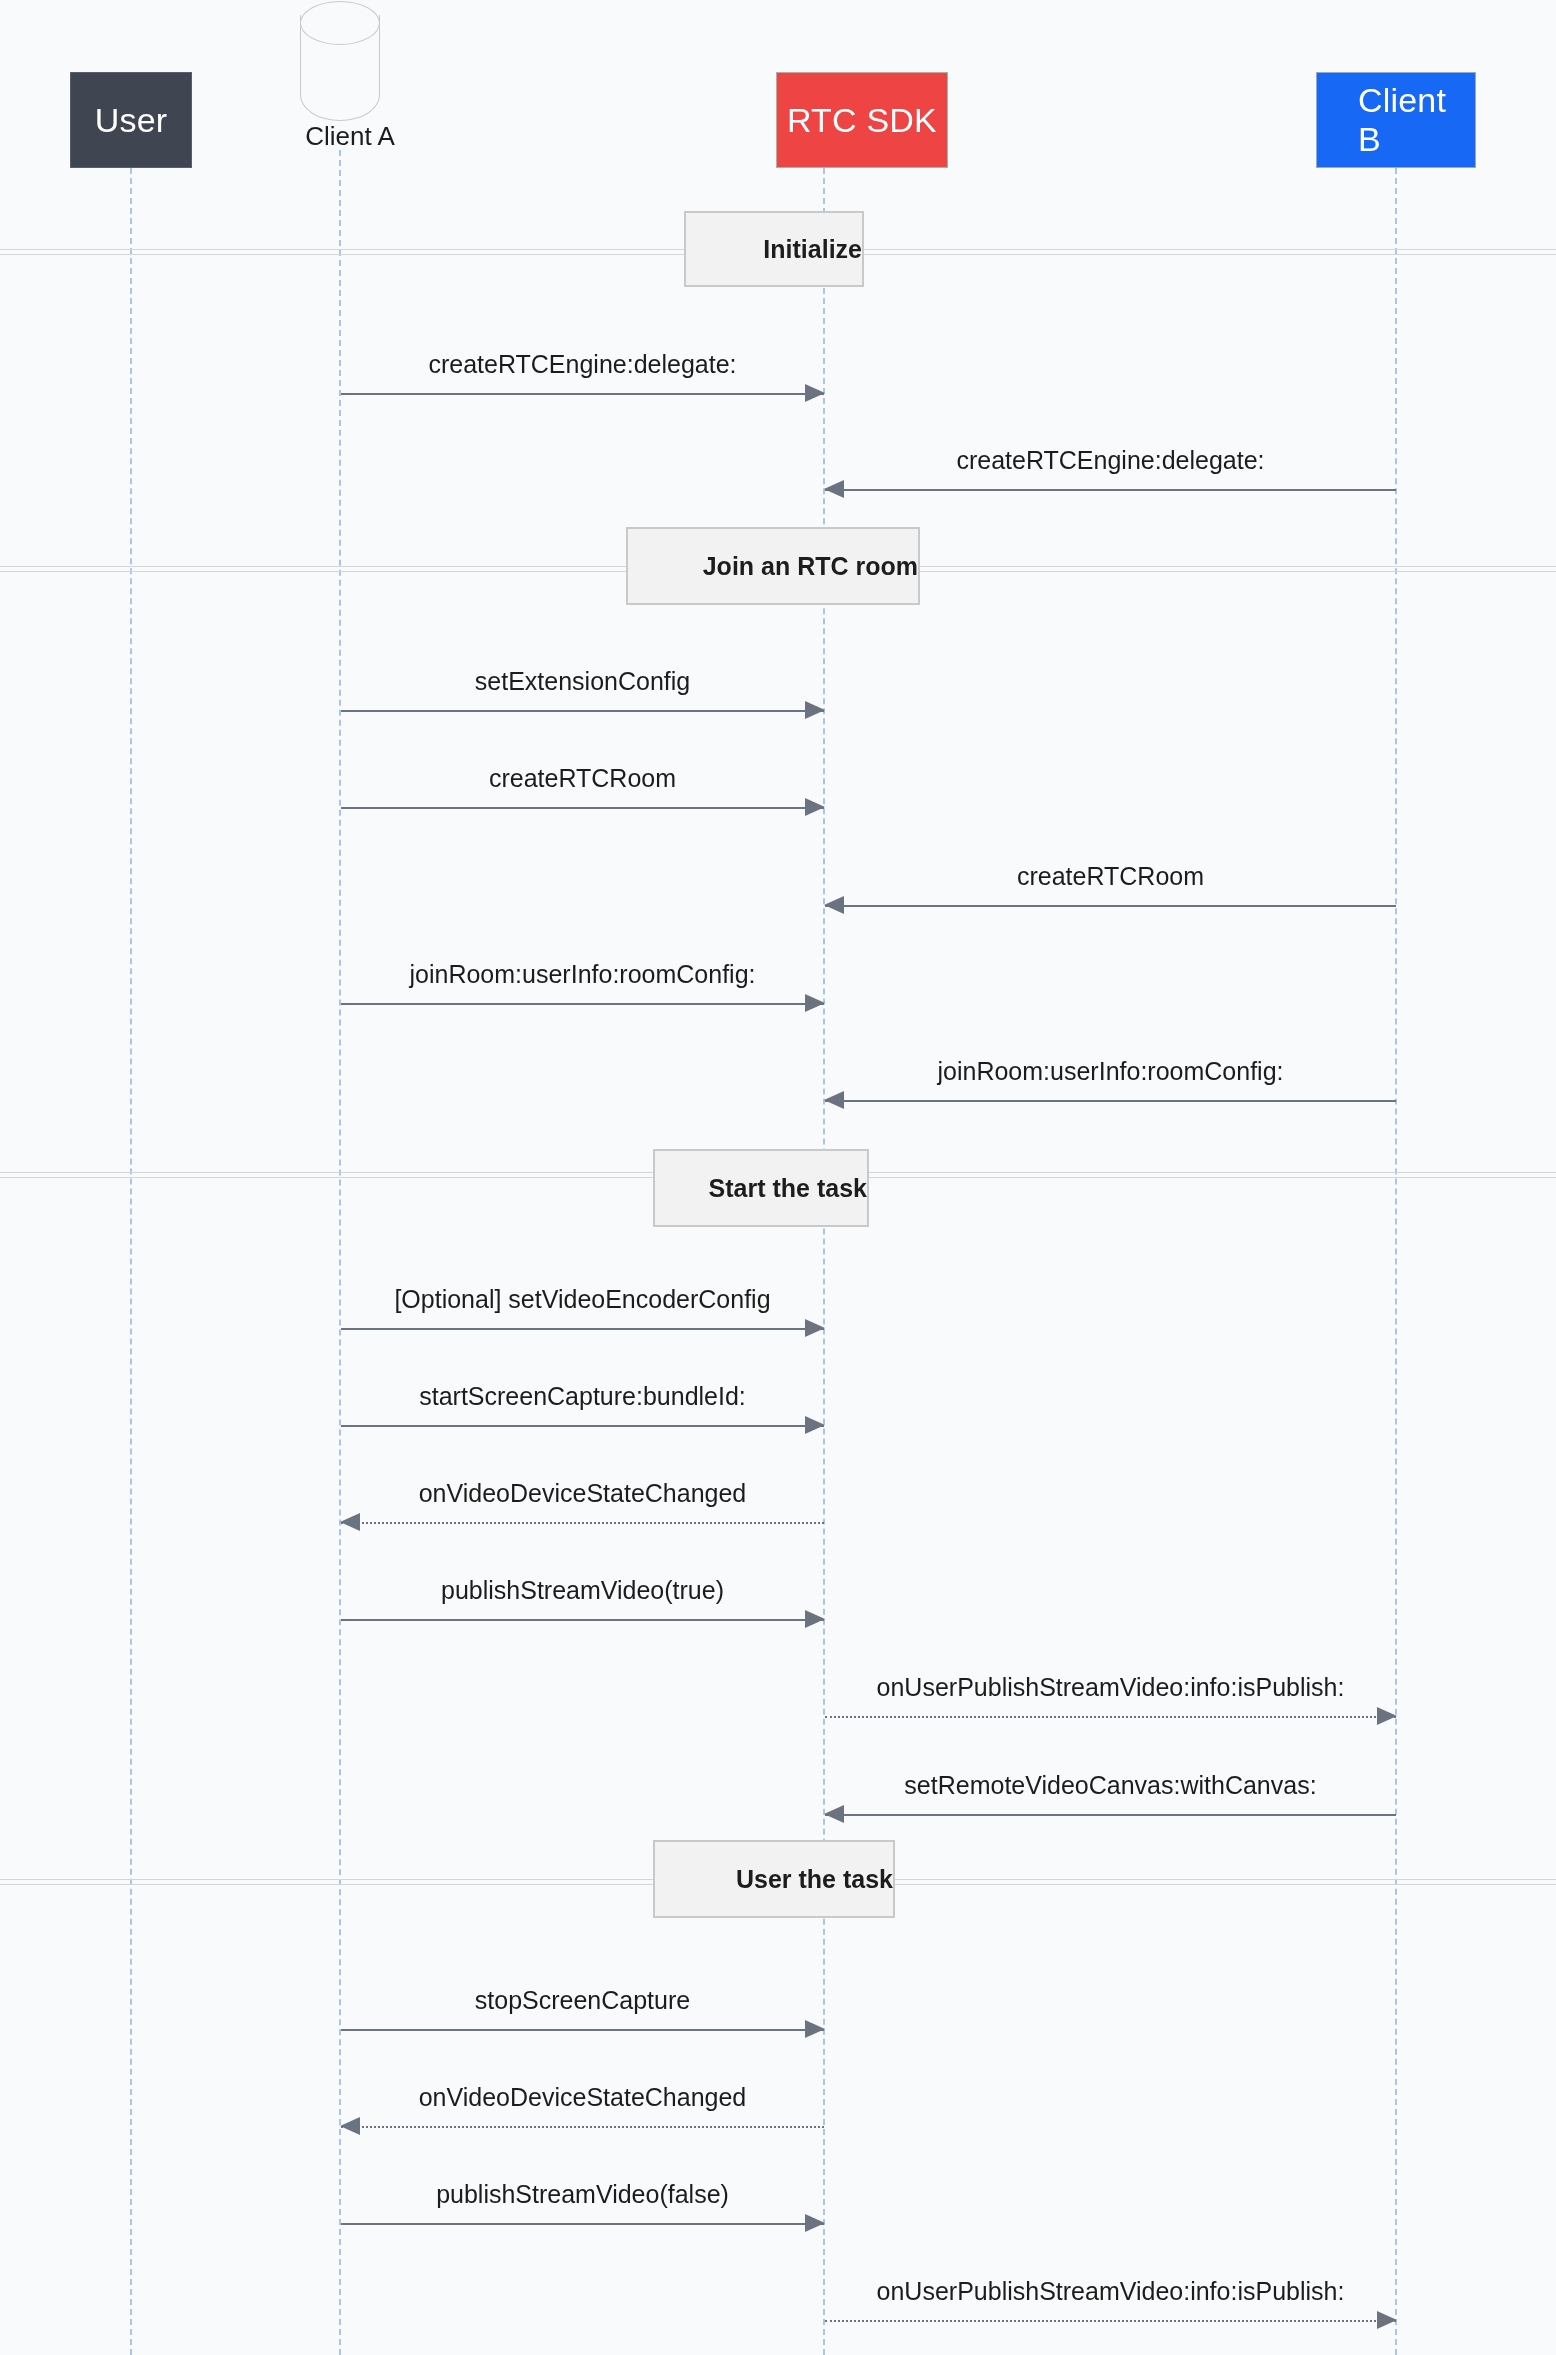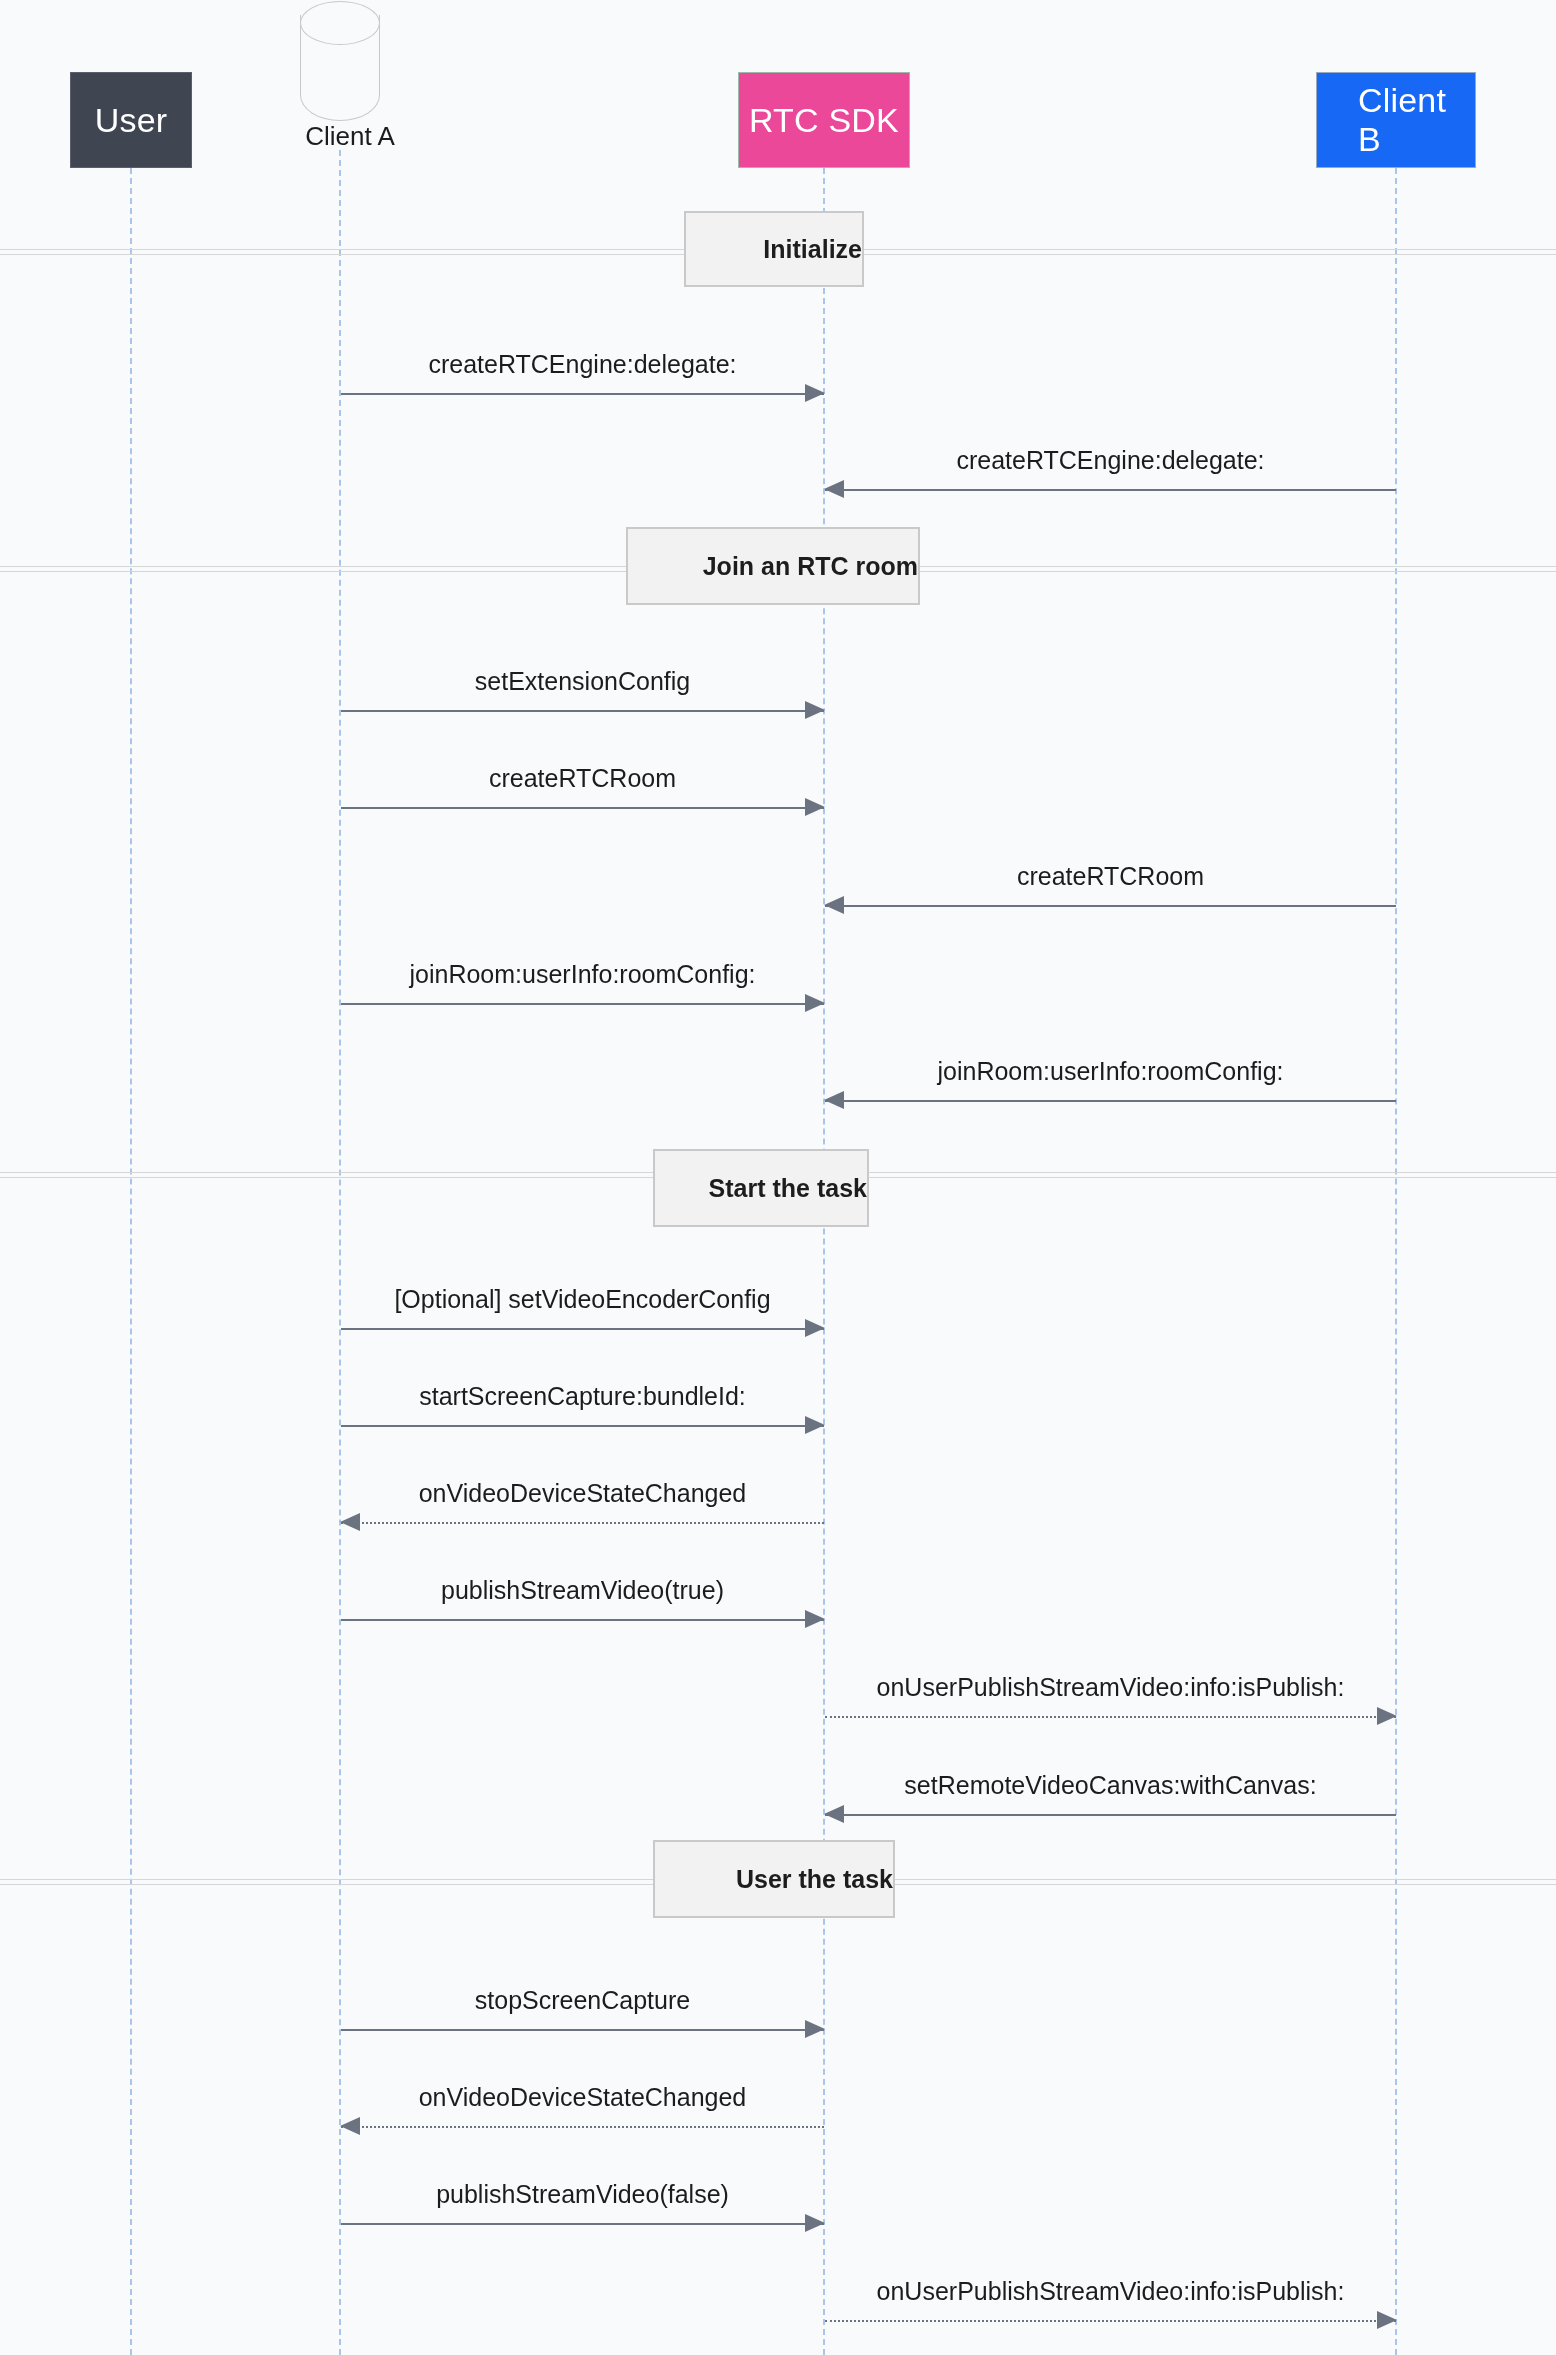--- a/index.html
+++ b/index.html
@@ -17,21 +17,21 @@
     top:0;bottom:0;
   }
 
   
   .actor-box{
     position:absolute;display:flex;align-items:center;justify-content:center;
     border:1px solid #b9bcc2;box-sizing:border-box;
     font-size:34px;color:#ffffff;letter-spacing:.2px;
   }
   .actor-box.dark{background:#404552;border-color:#5a5f6b;}
-  .actor-box.green{background:#ec4899;border-color:#9fb6a9;}
+  .actor-box.green{background:#ef4444;border-color:#9fb6a9;margin-left:38px;}
   .actor-box.blue{background:#1668f5;border-color:#9aa9bd;padding-left:41px;}
 
   
   .db-actor{position:absolute;}
   .db-body{
     position:absolute;left:0;top:14px;width:100%;height:106px;
     border:1.5px solid #c7c9cc;border-top:none;
     border-bottom-left-radius:50% 26px;border-bottom-right-radius:50% 26px;
     box-sizing:border-box;background:#f9fafb;
   }

